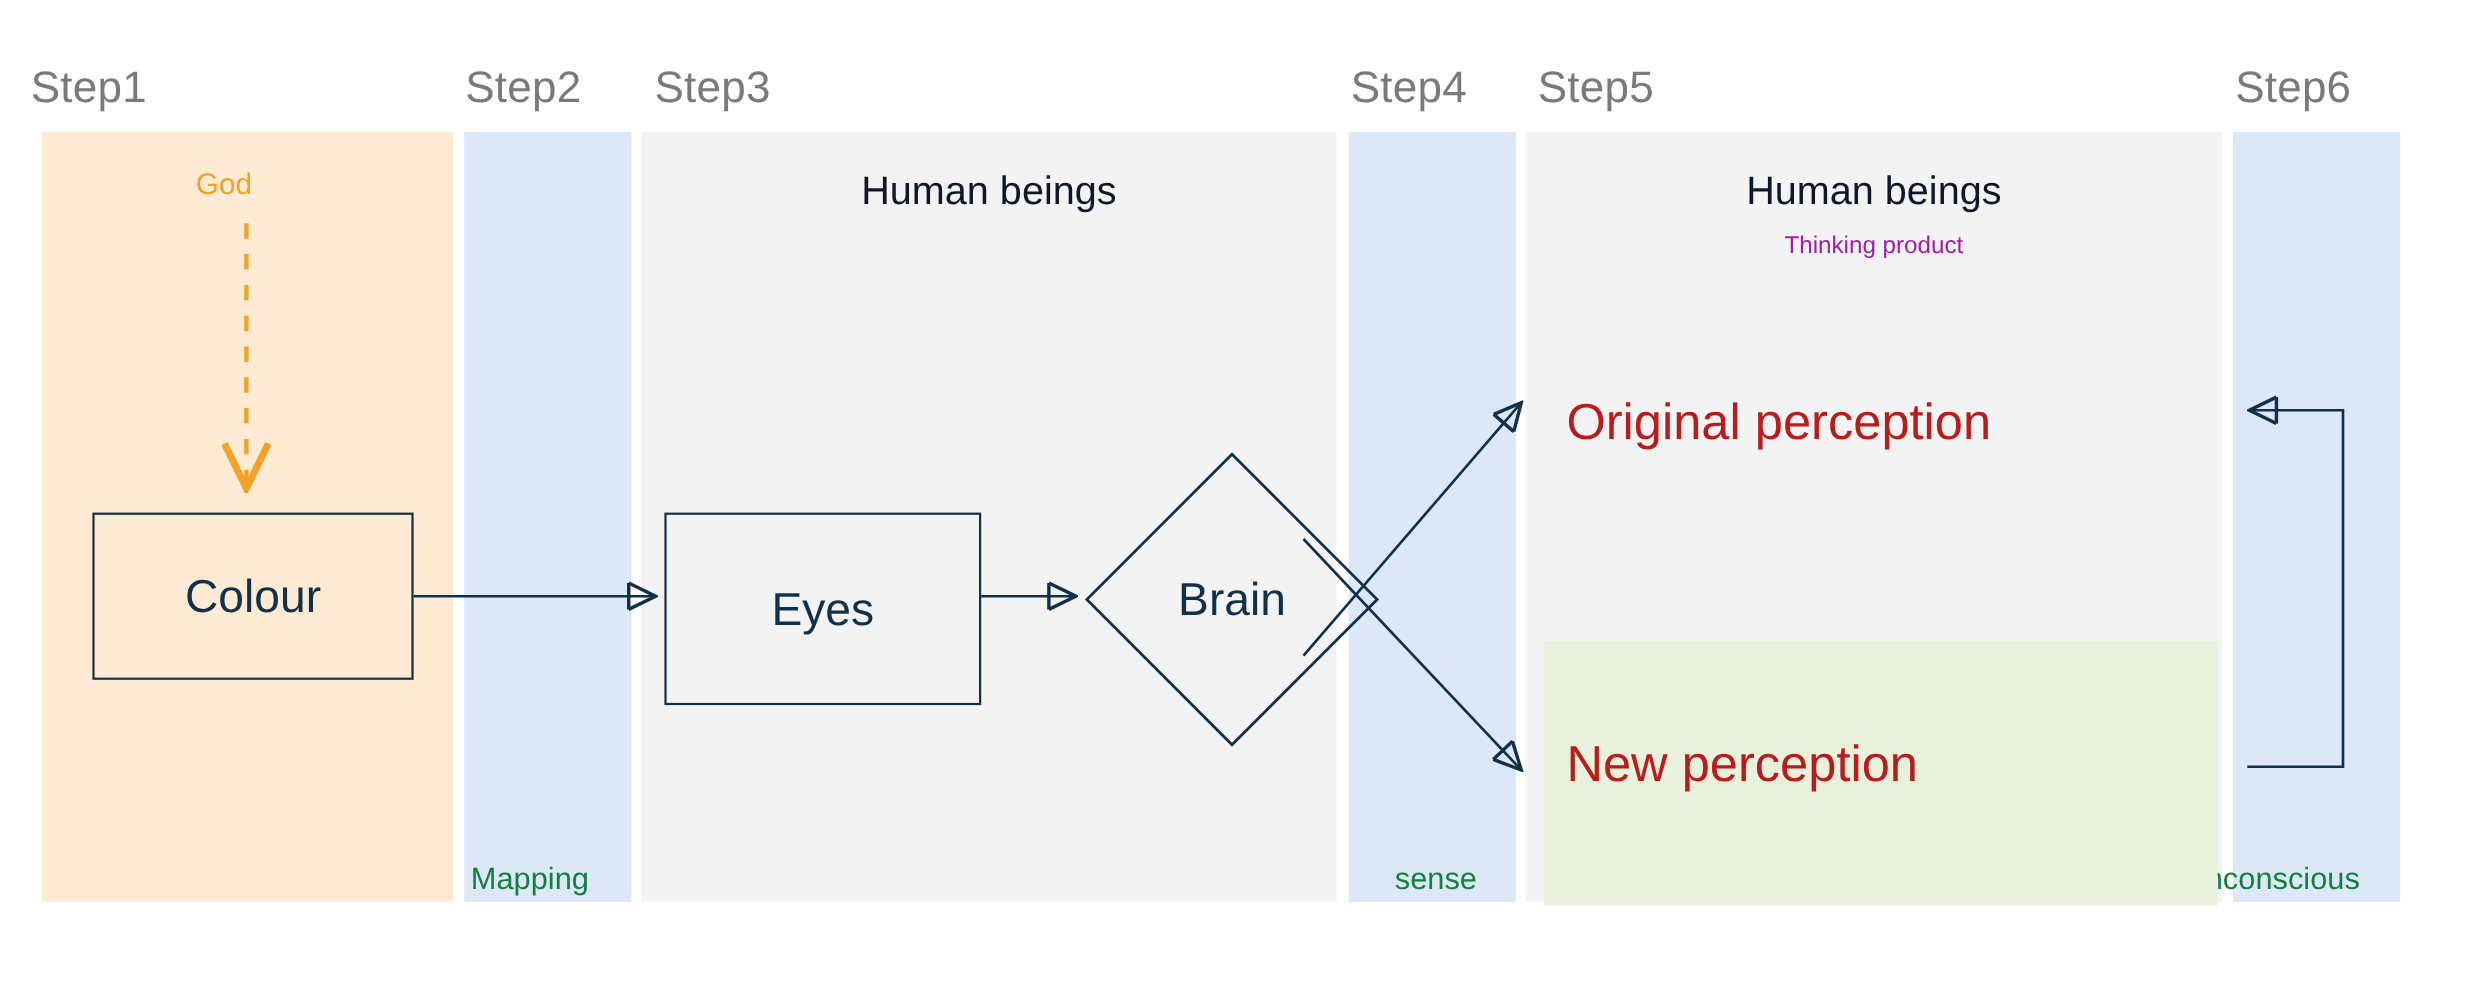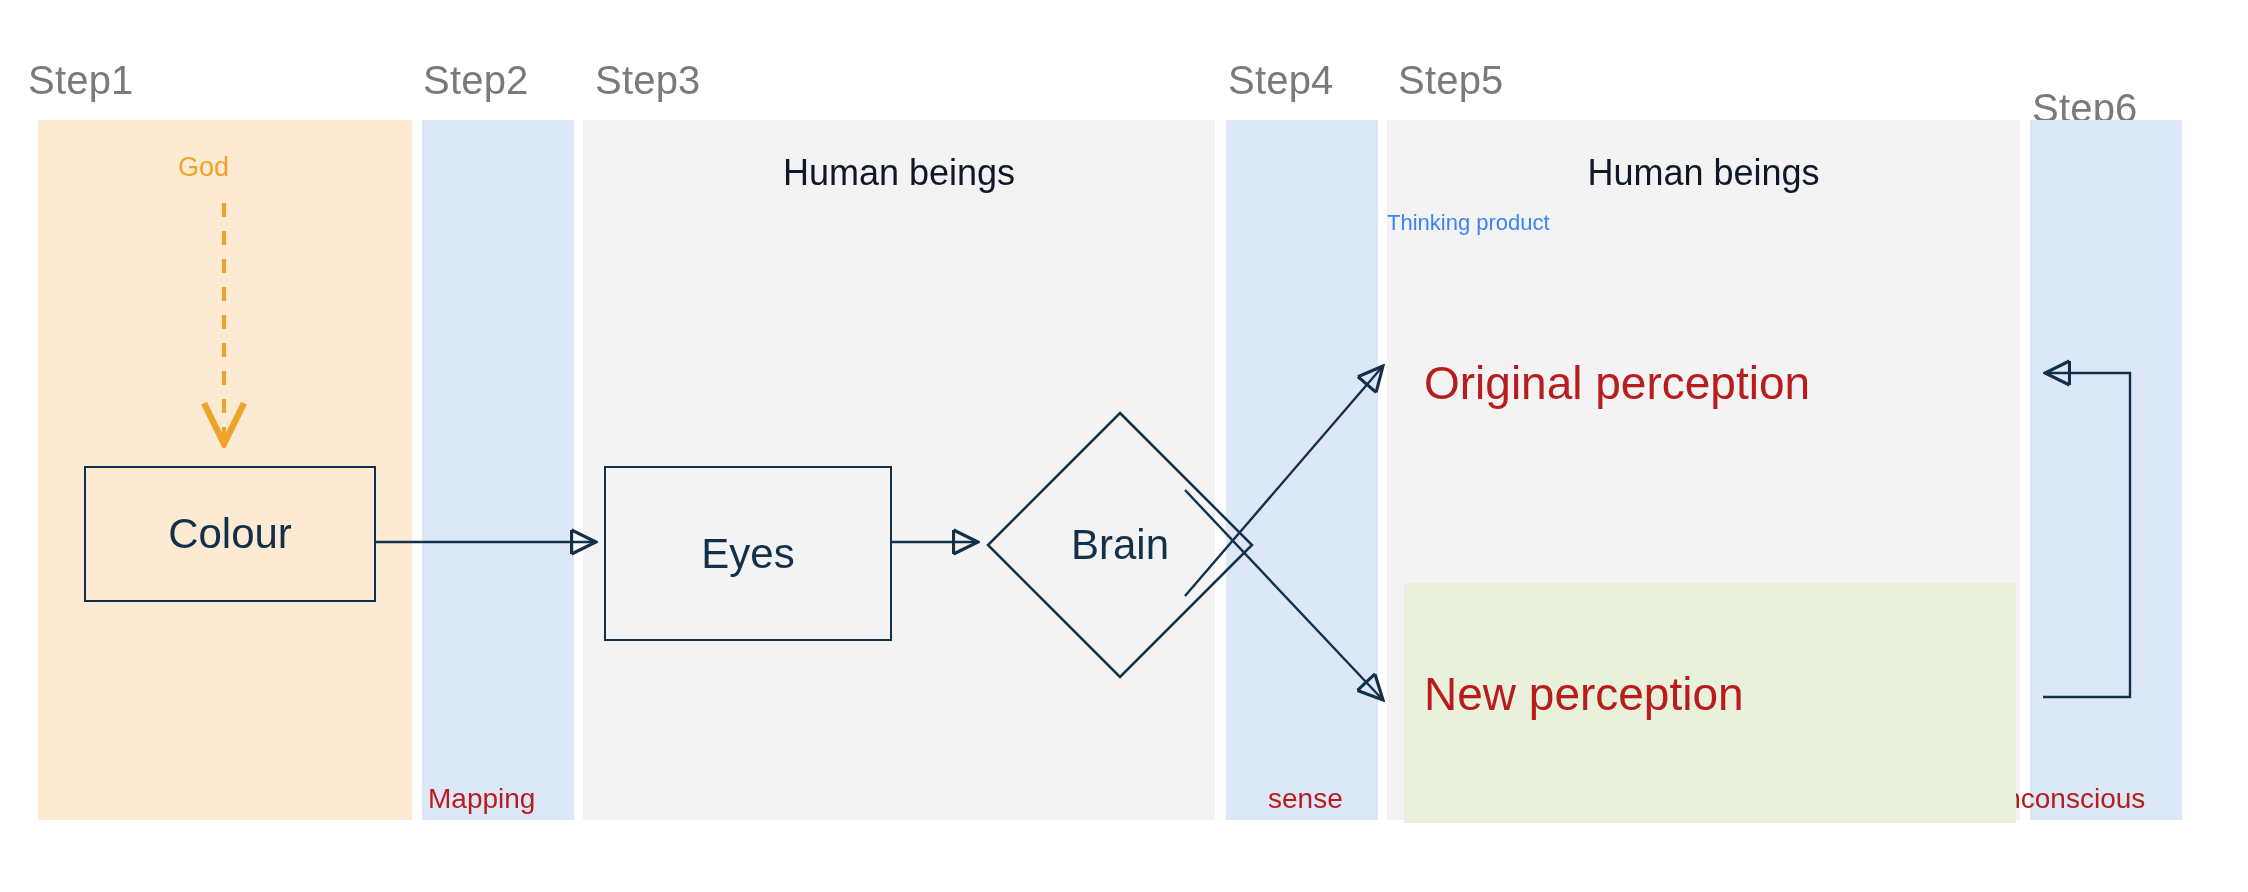--- a/index.html
+++ b/index.html
@@ -35,37 +35,38 @@
     font-size: 40px;
     color: #7a7a7a;
     letter-spacing: 0.2px;
     white-space: nowrap;
   }
 
   
   .lane-caption {
     position: absolute;
     font-size: 28px;
-    color: #b91c1c;
+    color: #15803d;
     white-space: nowrap;
   }
 
   
   .lane-heading {
     position: absolute;
     font-size: 36px;
     color: #0f172a;
     white-space: nowrap;
     text-align: center;
   }
   .lane-subheading {
     position: absolute;
     font-size: 22px;
-    color: #3b82f6;
+    color: #a21caf;
     white-space: nowrap;
+    text-align: center;
   }
 
   
   .node-box {
     position: absolute;
     border: 2px solid #12304a;
     box-sizing: border-box;
     display: flex;
     align-items: center;
     justify-content: center;
@@ -120,40 +121,40 @@
 </head>
 <body>
 
 <div id="canvas">
 
   <div class="step-label" style="left:28px;">Step1</div>
   <div class="step-label" style="left:423px;">Step2</div>
   <div class="step-label" style="left:595px;">Step3</div>
   <div class="step-label" style="left:1228px;text-align:right;">Step4</div>
   <div class="step-label" style="left:1398px;">Step5</div>
-  <div class="step-label" style="left:2032px;margin-top:28px;">Step6</div>
+  <div class="step-label" style="left:2032px;">Step6</div>
 
   <div class="lane lane-orange" style="left:38px;  width:374px;"></div>
   <div class="lane lane-blue" style="left:422px; width:152px;"></div>
   <div class="lane lane-gray" style="left:583px; width:632px;"></div>
   <div class="lane lane-blue" style="left:1226px;width:152px;"></div>
   <div class="lane lane-gray" style="left:1387px;width:633px;"></div>
   <div class="lane lane-blue" style="left:2030px;width:152px;"></div>
 
   <div class="lane-heading" style="left:583px; top:152px; width:632px;">Human beings</div>
   <div class="lane-heading" style="left:1387px; top:152px; width:633px;">Human beings</div>
   <div class="lane-subheading" style="left:1387px; top:210px; width:633px;">Thinking product</div>
 
   <div class="lane-caption" style="left:428px; top:783px;">Mapping</div>
   <div class="lane-caption" style="left:1268px; top:783px;">sense</div>
   <div class="lane-caption" style="left:1985px; top:783px;">Unconscious</div>
 
   <div class="god-label" style="left:178px; top:152px;">God</div>
 
-  <div class="node-box" style="left:84px; top:466px; width:292px; height:136px;">
+  <div class="node-box" style="left:84px; top:466px; width:292px; height:152px;">
     <span>Colour</span>
   </div>
 
   <div class="node-box" style="left:604px; top:466px; width:288px; height:175px;">
     <span>Eyes</span>
   </div>
 
   <div class="diamond-wrap" style="left:985px; top:410px; width:270px; height:270px;">
     <svg width="270" height="270" viewBox="0 0 270 270">
       <polygon points="135,3 267,135 135,267 3,135" fill="none" stroke="#12304a" stroke-width="2.5"></polygon>

